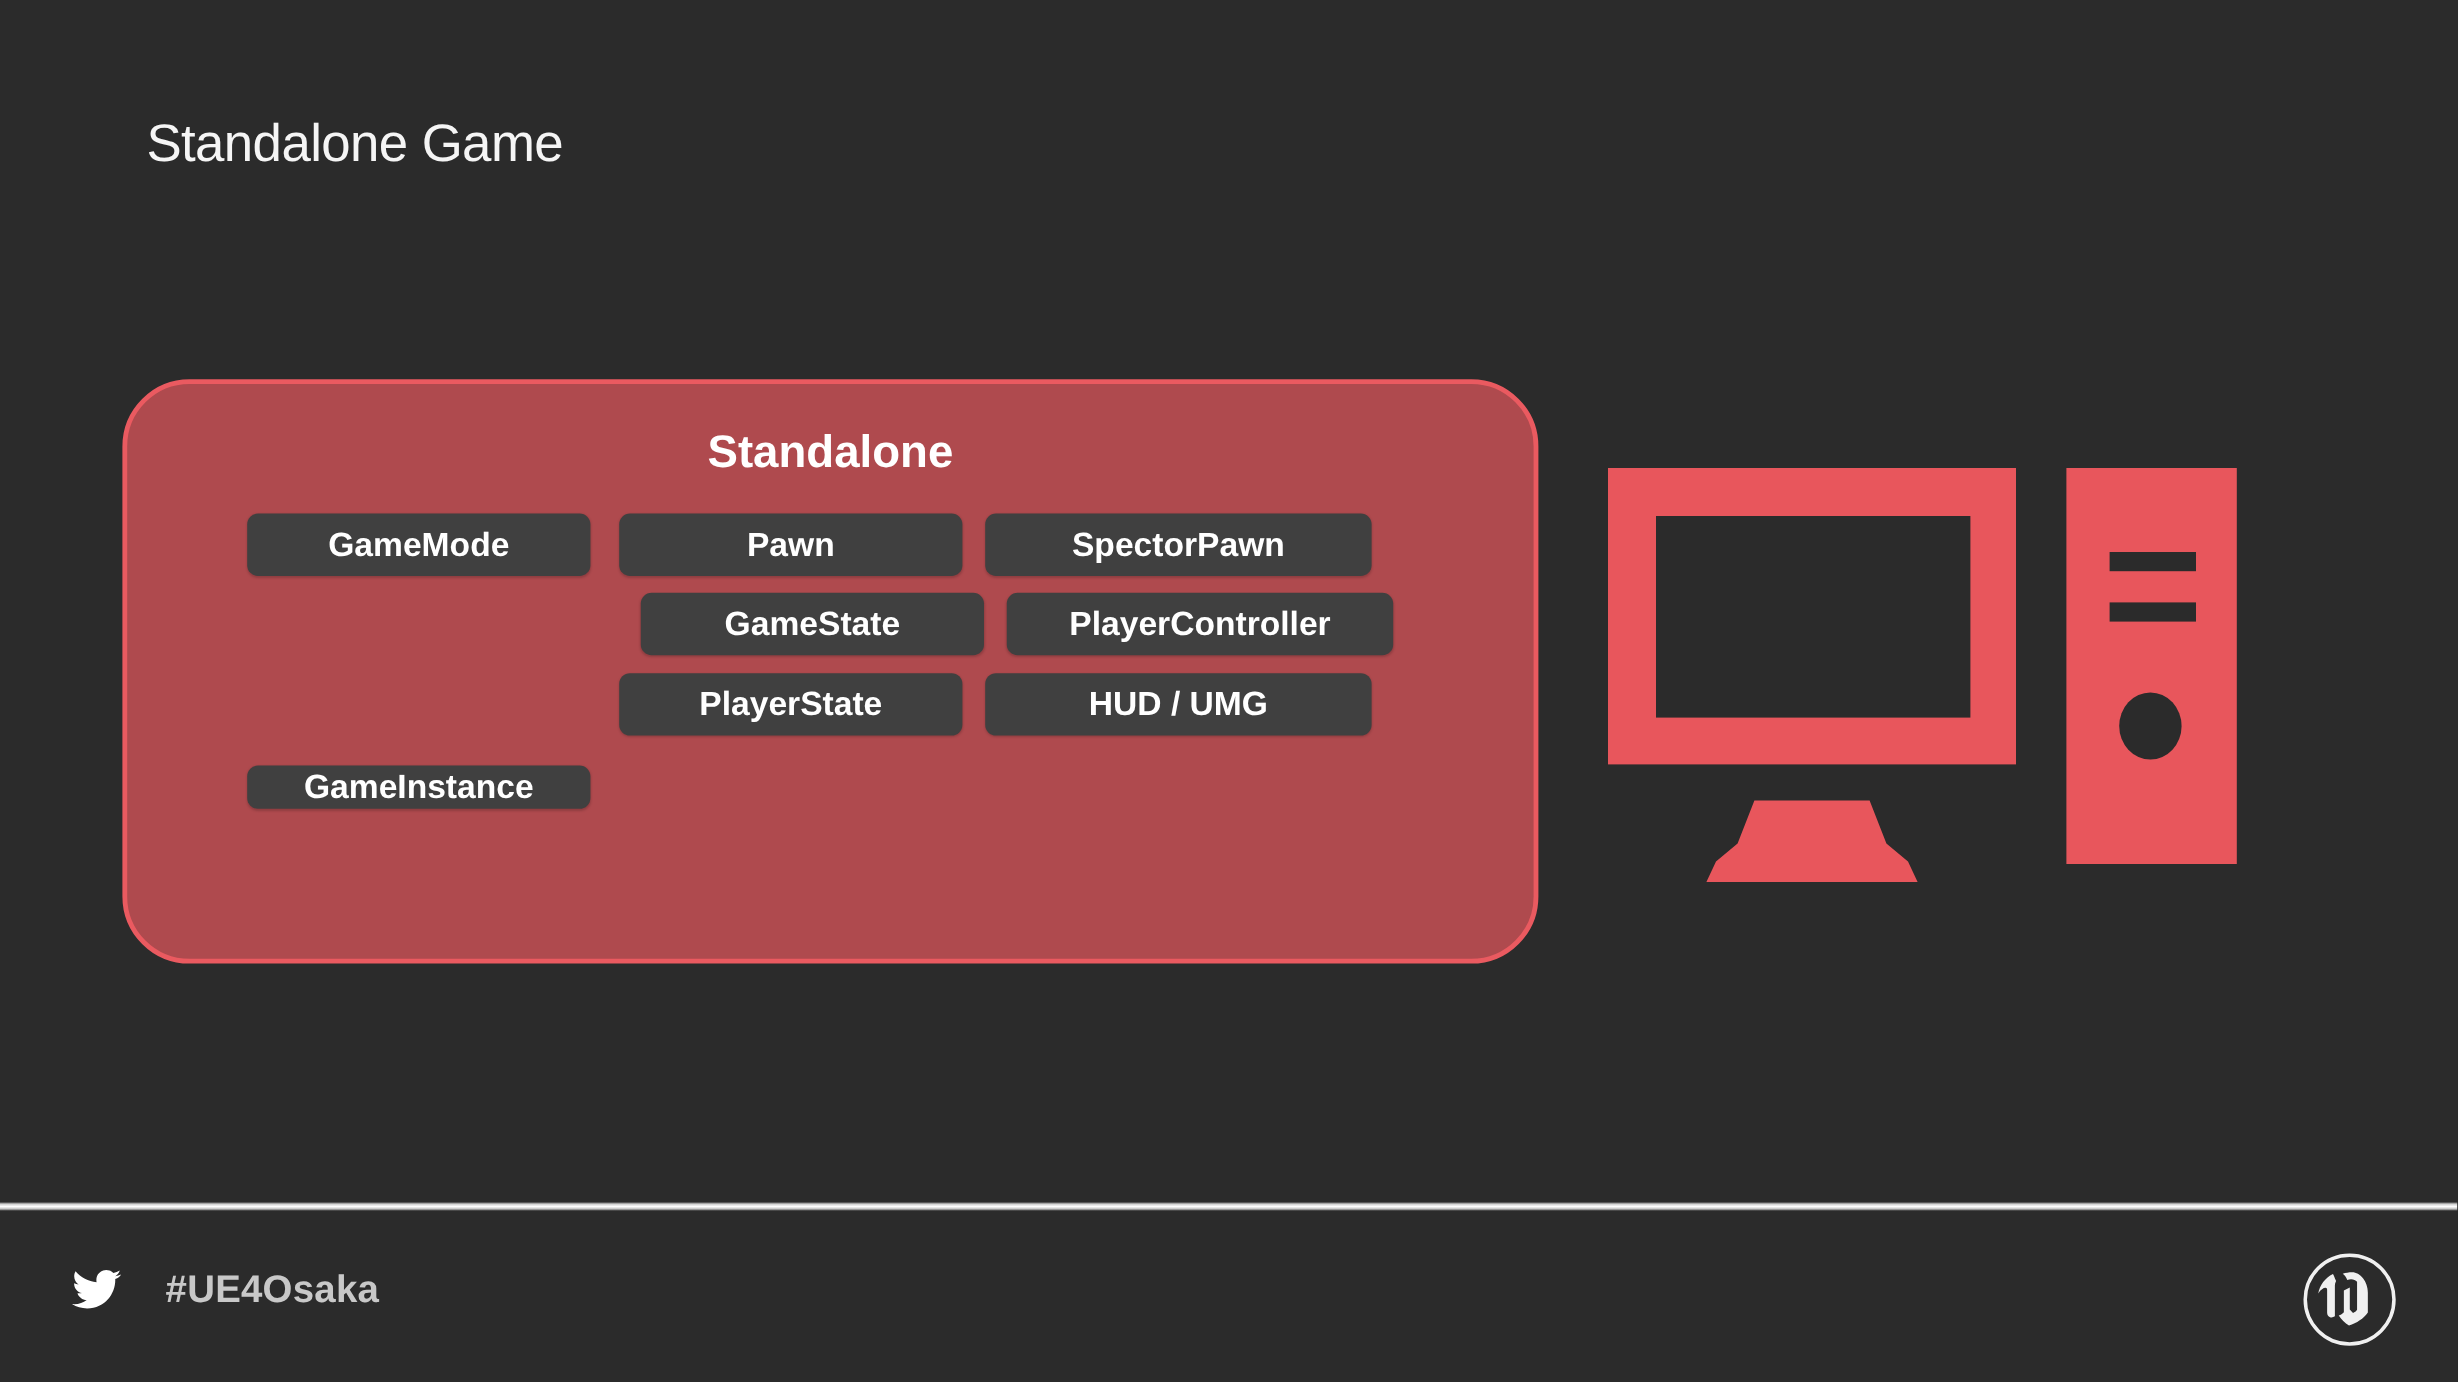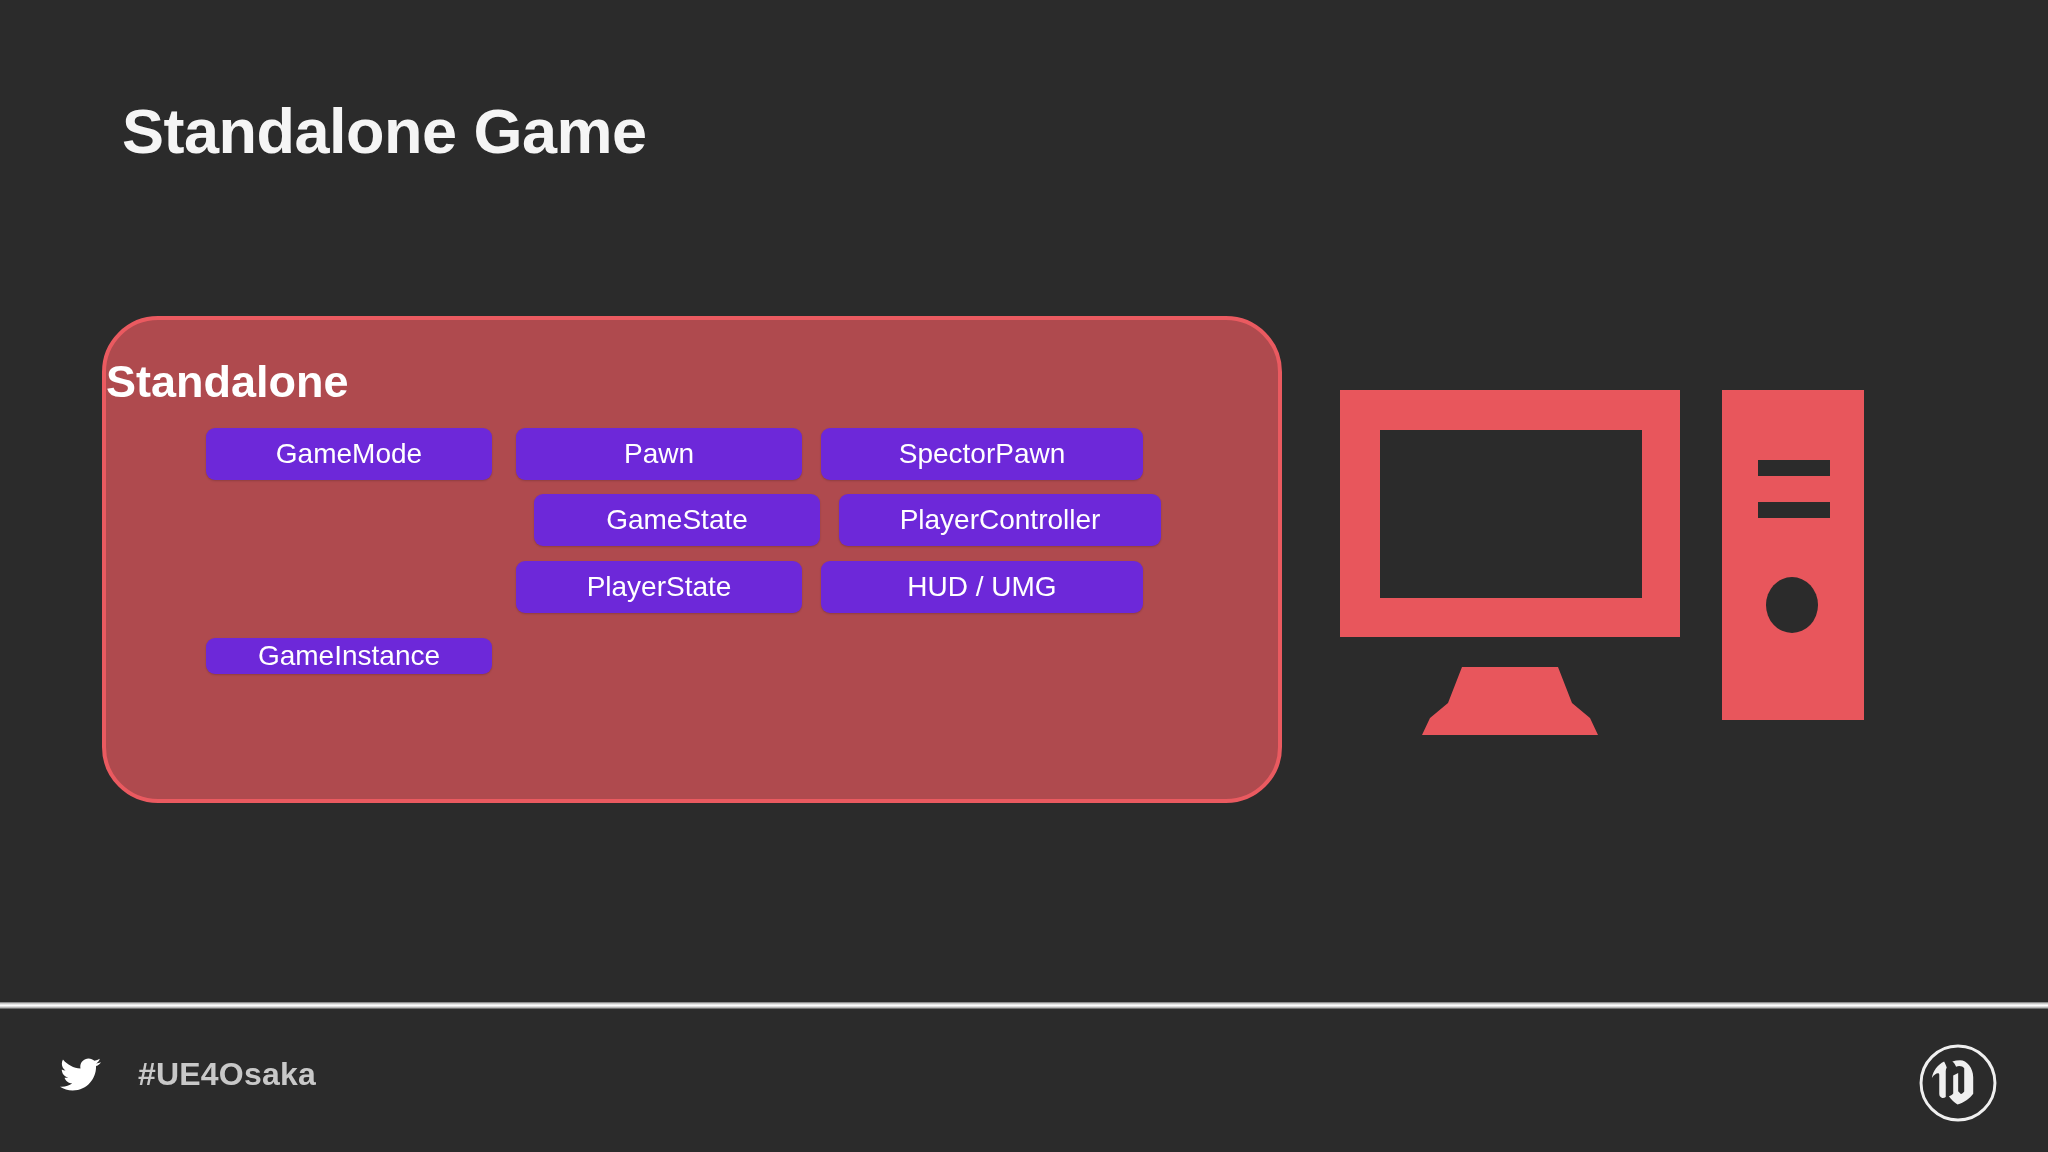--- a/index.html
+++ b/index.html
@@ -17,22 +17,22 @@
     height: 1152px;
     background: #2b2b2b;
     overflow: hidden;
   }
 
   
   .slide-title {
     position: absolute;
     left: 122px;
     top: 95px;
-    font-size: 63px;
-    font-weight: bold;
+    font-size: 44px;
+    font-weight: normal;
     color: #f5f5f5;
     letter-spacing: -0.5px;
     white-space: nowrap;
   }
 
   
   .panel {
     position: absolute;
     left: 102px;
     top: 316px;
@@ -41,46 +41,47 @@
     background: #af4a4e;
     border: 4px solid #ea5a60;
     border-radius: 56px;
     box-sizing: border-box;
   }
   .panel-title {
     position: absolute;
     left: 0;
     right: 0;
     top: 36px;
-    text-align: left;
-    font-size: 45px;
+    text-align: center;
+    font-size: 38px;
     font-weight: bold;
     color: #ffffff;
   }
 
   
   .box-grid {
     position: absolute;
     left: 0;
     top: 108px;
     width: 100%;
     height: 310px;
   }
   .chip {
     position: absolute;
-    background: #6d28d9;
+    background: #404040;
     border-radius: 9px;
     color: #ffffff;
     font-size: 28px;
     display: flex;
     align-items: center;
     justify-content: center;
     box-sizing: border-box;
     box-shadow: 0 1px 2px rgba(0,0,0,0.18);
     white-space: nowrap;
+    font-weight: bold;
   }
 
   
   .col-a { left: 100px;  width: 286px; }
   .col-b { left: 410px;  width: 286px; }
   .col-c { left: 715px;  width: 322px; }
 
   .row-1 { top: 0px;   height: 52px; }
   .row-2 { top: 66px;  height: 52px; margin-left: 18px; }
   .row-3 { top: 133px; height: 52px; }

